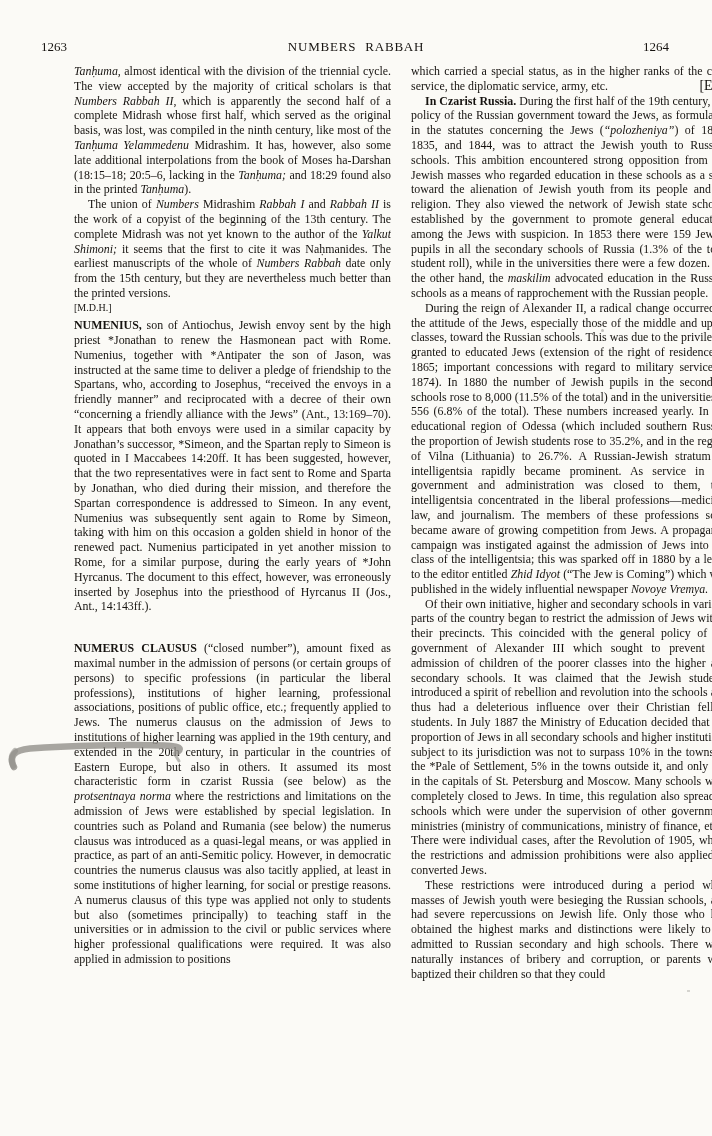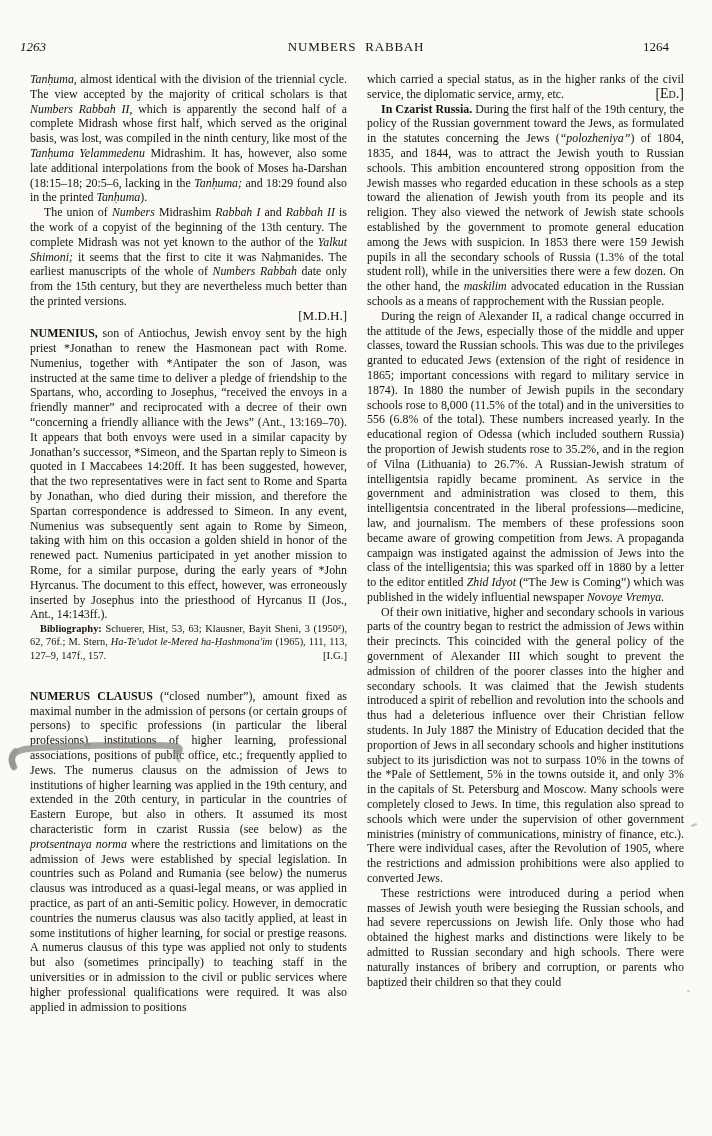--- a/index.html
+++ b/index.html
@@ -9,38 +9,38 @@
     font-family:"Liberation Serif","DejaVu Serif",serif;
     color:#161310;
     position:relative;
     overflow:hidden;
   }
   .page{position:absolute;inset:0;}
   .page-header{
     position:absolute;top:39px;left:0;right:0;height:18px;
     font-size:13px;
   }
-  .pgnum-left{position:absolute;left:20px;top:0;font-style:italic;}
+  .pgnum-left{position:absolute;left:41px;top:0;}
   .running-title{
     position:absolute;left:0;right:0;top:0;text-align:center;
     letter-spacing:.8px;word-spacing:5px;
   }
   .pgnum-right{position:absolute;right:43px;top:0;}
   .col{
-    position:absolute;top:72px;width:317px;height:1050px;
+    position:absolute;top:64px;width:317px;height:1050px;
     font-size:11.9px;line-height:14.8px;
-    text-align:justify;overflow:hidden;
+    text-align:justify;overflow:hidden;margin-left:44px;
   }
   .col-left{left:30px;}
   .col-right{left:367px;font-family:Liberation Serif, serif;}
   p.blk{margin:0;padding:0;}
   p.para.indent{text-indent:14px;}
   p.entry{margin-top:4px;}
   p.biblio{font-size:10.4px;line-height:13.2px;text-indent:10px;}
-  p.sigline{text-align:right;font-size:13px;line-height:13.5px;}
+  p.sigline{text-align:left;font-size:10px;line-height:13.5px;}
   p.gap-marker{margin-top:27px;}
   .s-i{font-style:italic;}
   .s-b{font-weight:bold;}
   .sig{float:right;font-size:10.8px;}
   .sig.sc{font-variant:small-caps;font-size:14px;padding-left:20px;}
   .highlighter{position:absolute;left:6px;top:736px;width:186px;height:42px;}
   .speck{position:absolute;background:#8f8d88;}
   .speck-1{left:601px;top:329px;width:3px;height:3px;border-radius:50%;opacity:.55;}
   .speck-2{left:691px;top:824px;width:6px;height:2px;opacity:.5;transform:rotate(-18deg);}
   .speck-3{left:687px;top:990px;width:3px;height:2px;opacity:.35;}
@@ -54,21 +54,20 @@
     <span class="pgnum-left">1263</span>
     <span class="running-title">NUMBERS RABBAH</span>
     <span class="pgnum-right">1264</span>
   </div>
 
   <div class="col col-left">
       <p class="blk para"><span class="s-i">Tanḥuma,</span> almost identical with the division of the triennial cycle. The view accepted by the majority of critical scholars is that <span class="s-i">Numbers Rabbah II</span>, which is apparently the second half of a complete Midrash whose first half, which served as the original basis, was lost, was compiled in the ninth century, like most of the <span class="s-i">Tanḥuma Yelammedenu</span> Midrashim. It has, however, also some late additional interpolations from the book of Moses ha-Darshan (18:15–18; 20:5–6, lacking in the <span class="s-i">Tanḥuma;</span> and 18:29 found also in the printed <span class="s-i">Tanḥuma</span>).</p>
       <p class="blk para indent">The union of <span class="s-i">Numbers</span> Midrashim <span class="s-i">Rabbah I</span> and <span class="s-i">Rabbah II</span> is the work of a copyist of the beginning of the 13th century. The complete Midrash was not yet known to the author of the <span class="s-i">Yalkut Shimoni;</span> it seems that the first to cite it was Naḥmanides. The earliest manuscripts of the whole of <span class="s-i">Numbers Rabbah</span> date only from the 15th century, but they are nevertheless much better than the printed versions.</p>
       <p class="blk sigline">[M.D.H.]</p>
       <p class="blk entry"><span class="s-b">NUMENIUS,</span> son of Antiochus, Jewish envoy sent by the high priest *Jonathan to renew the Hasmonean pact with Rome. Numenius, together with *Antipater the son of Jason, was instructed at the same time to deliver a pledge of friendship to the Spartans, who, according to Josephus, “received the envoys in a friendly manner” and reciprocated with a decree of their own “concerning a friendly alliance with the Jews” (Ant., 13:169–70). It appears that both envoys were used in a similar capacity by Jonathan’s successor, *Simeon, and the Spartan reply to Simeon is quoted in I Maccabees 14:20ff. It has been suggested, however, that the two representatives were in fact sent to Rome and Sparta by Jonathan, who died during their mission, and therefore the Spartan correspondence is addressed to Simeon. In any event, Numenius was subsequently sent again to Rome by Simeon, taking with him on this occasion a golden shield in honor of the renewed pact. Numenius participated in yet another mission to Rome, for a similar purpose, during the early years of *John Hyrcanus. The document to this effect, however, was erroneously inserted by Josephus into the priesthood of Hyrcanus II (Jos., Ant., 14:143ff.).</p>
-      <p class="blk biblio"><span class="s-b">Bibliography:</span> Schuerer, Hist, 53, 63; Klausner, Bayit Sheni, 3 (1950²), 62, 76f.; M. Stern, <span class="s-i">Ha-Te'udot le-Mered ha-Ḥashmona'im</span> (1965), 111, 113, 127–9, 147f., 157.<span class="sig">[I.G.]</span></p>
       <p class="blk entry gap-marker"><span class="s-b">NUMERUS CLAUSUS</span> (“closed number”), amount fixed as maximal number in the admission of persons (or certain groups of persons) to specific professions (in particular the liberal professions), institutions of higher learning, professional associations, positions of public office, etc.; frequently applied to Jews. The numerus clausus on the admission of Jews to institutions of higher learning was applied in the 19th century, and extended in the 20th century, in particular in the countries of Eastern Europe, but also in others. It assumed its most characteristic form in czarist Russia (see below) as the <span class="s-i">protsentnaya norma</span> where the restrictions and limitations on the admission of Jews were established by special legislation. In countries such as Poland and Rumania (see below) the numerus clausus was introduced as a quasi-legal means, or was applied in practice, as part of an anti-Semitic policy. However, in democratic countries the numerus clausus was also tacitly applied, at least in some institutions of higher learning, for social or prestige reasons. A numerus clausus of this type was applied not only to students but also (sometimes principally) to teaching staff in the universities or in admission to the civil or public services where higher professional qualifications were required. It was also applied in admission to positions</p>
     </div>
   <div class="col col-right">
       <p class="blk para">which carried a special status, as in the higher ranks of the civil service, the diplomatic service, army, etc.<span class="sig sc">[Ed.]</span></p>
       <p class="blk para indent"><span class="s-b">In Czarist Russia.</span> During the first half of the 19th century, the policy of the Russian government toward the Jews, as formulated in the statutes concerning the Jews (<span class="s-i">“polozheniya”</span>) of 1804, 1835, and 1844, was to attract the Jewish youth to Russian schools. This ambition encountered strong opposition from the Jewish masses who regarded education in these schools as a step toward the alienation of Jewish youth from its people and its religion. They also viewed the network of Jewish state schools established by the government to promote general education among the Jews with suspicion. In 1853 there were 159 Jewish pupils in all the secondary schools of Russia (1.3% of the total student roll), while in the universities there were a few dozen. On the other hand, the <span class="s-i">maskilim</span> advocated education in the Russian schools as a means of rapprochement with the Russian people.</p>
       <p class="blk para indent">During the reign of Alexander II, a radical change occurred in the attitude of the Jews, especially those of the middle and upper classes, toward the Russian schools. This was due to the privileges granted to educated Jews (extension of the right of residence in 1865; important concessions with regard to military service in 1874). In 1880 the number of Jewish pupils in the secondary schools rose to 8,000 (11.5% of the total) and in the universities to 556 (6.8% of the total). These numbers increased yearly. In the educational region of Odessa (which included southern Russia) the proportion of Jewish students rose to 35.2%, and in the region of Vilna (Lithuania) to 26.7%. A Russian-Jewish stratum of intelligentsia rapidly became prominent. As service in the government and administration was closed to them, this intelligentsia concentrated in the liberal professions—medicine, law, and journalism. The members of these professions soon became aware of growing competition from Jews. A propaganda campaign was instigated against the admission of Jews into the class of the intelligentsia; this was sparked off in 1880 by a letter to the editor entitled <span class="s-i">Zhid Idyot</span> (“The Jew is Coming”) which was published in the widely influential newspaper <span class="s-i">Novoye Vremya.</span></p>
       <p class="blk para indent">Of their own initiative, higher and secondary schools in various parts of the country began to restrict the admission of Jews within their precincts. This coincided with the general policy of the government of Alexander III which sought to prevent the admission of children of the poorer classes into the higher and secondary schools. It was claimed that the Jewish students introduced a spirit of rebellion and revolution into the schools and thus had a deleterious influence over their Christian fellow students. In July 1887 the Ministry of Education decided that the proportion of Jews in all secondary schools and higher institutions subject to its jurisdiction was not to surpass 10% in the towns of the *Pale of Settlement, 5% in the towns outside it, and only 3% in the capitals of St. Petersburg and Moscow. Many schools were completely closed to Jews. In time, this regulation also spread to schools which were under the supervision of other government ministries (ministry of communications, ministry of finance, etc.). There were individual cases, after the Revolution of 1905, where the restrictions and admission prohibitions were also applied to converted Jews.</p>
       <p class="blk para indent">These restrictions were introduced during a period when masses of Jewish youth were besieging the Russian schools, and had severe repercussions on Jewish life. Only those who had obtained the highest marks and distinctions were likely to be admitted to Russian secondary and high schools. There were naturally instances of bribery and corruption, or parents who baptized their children so that they could</p>
     </div>
 

